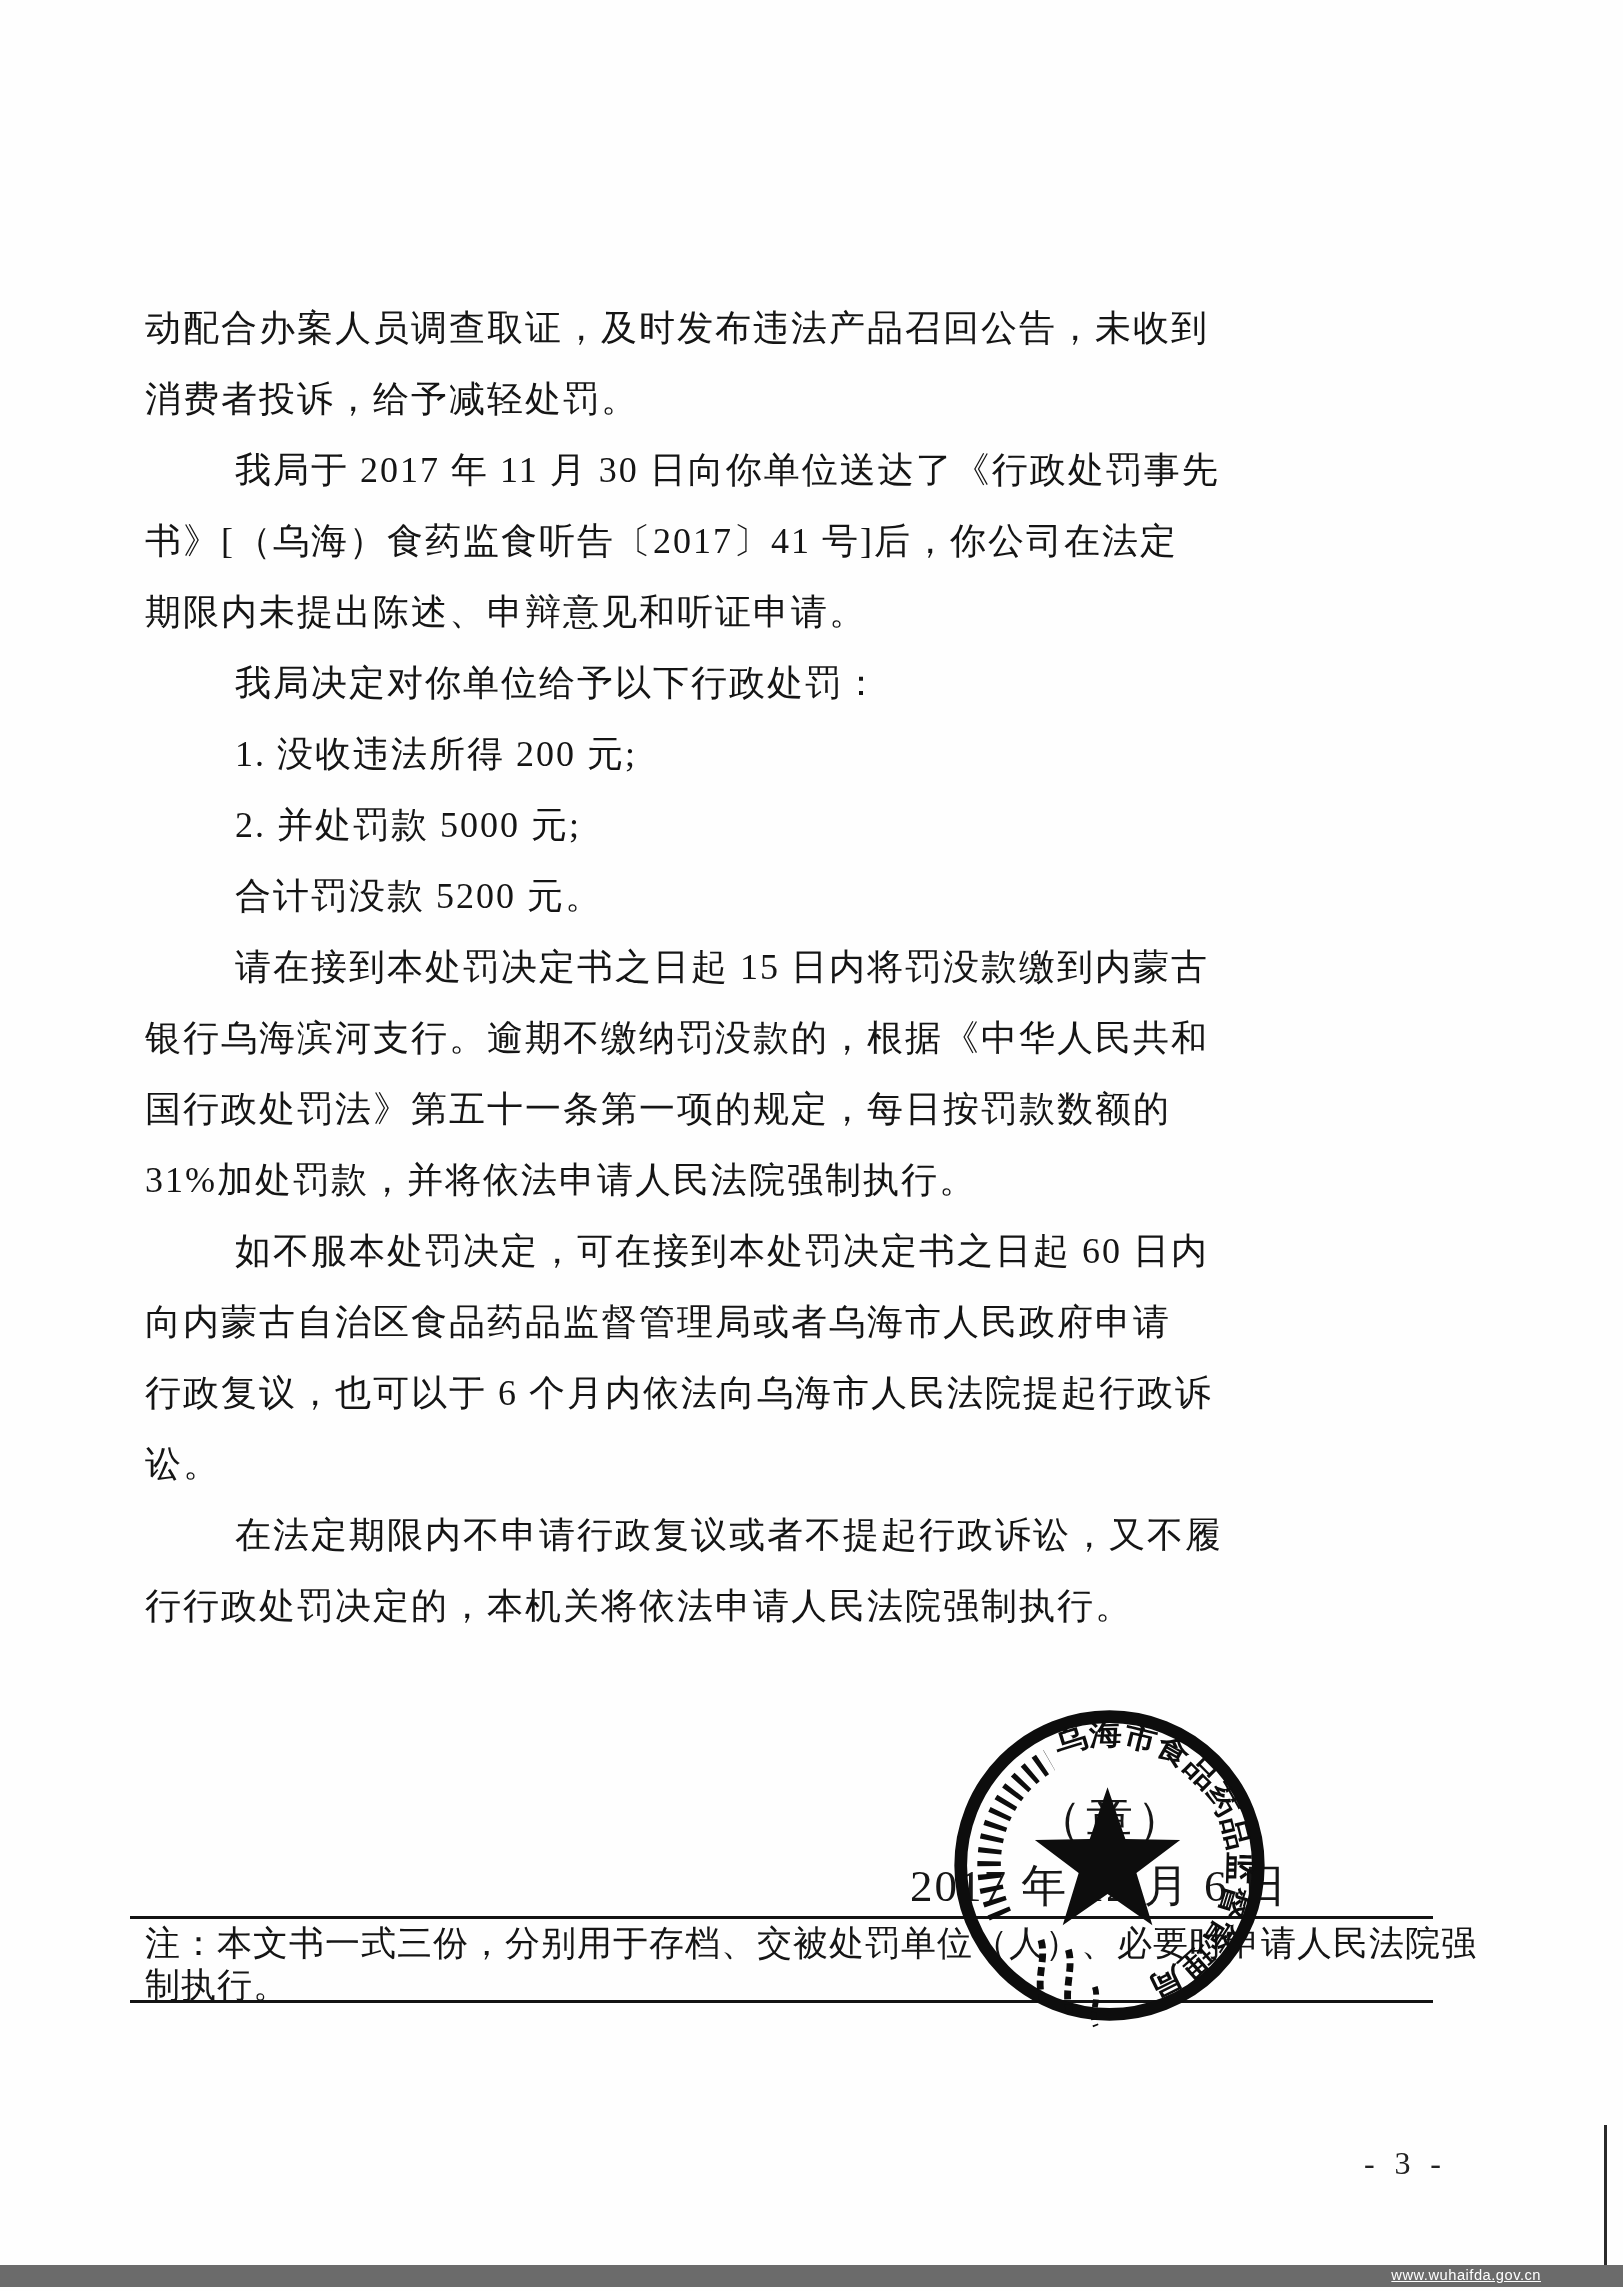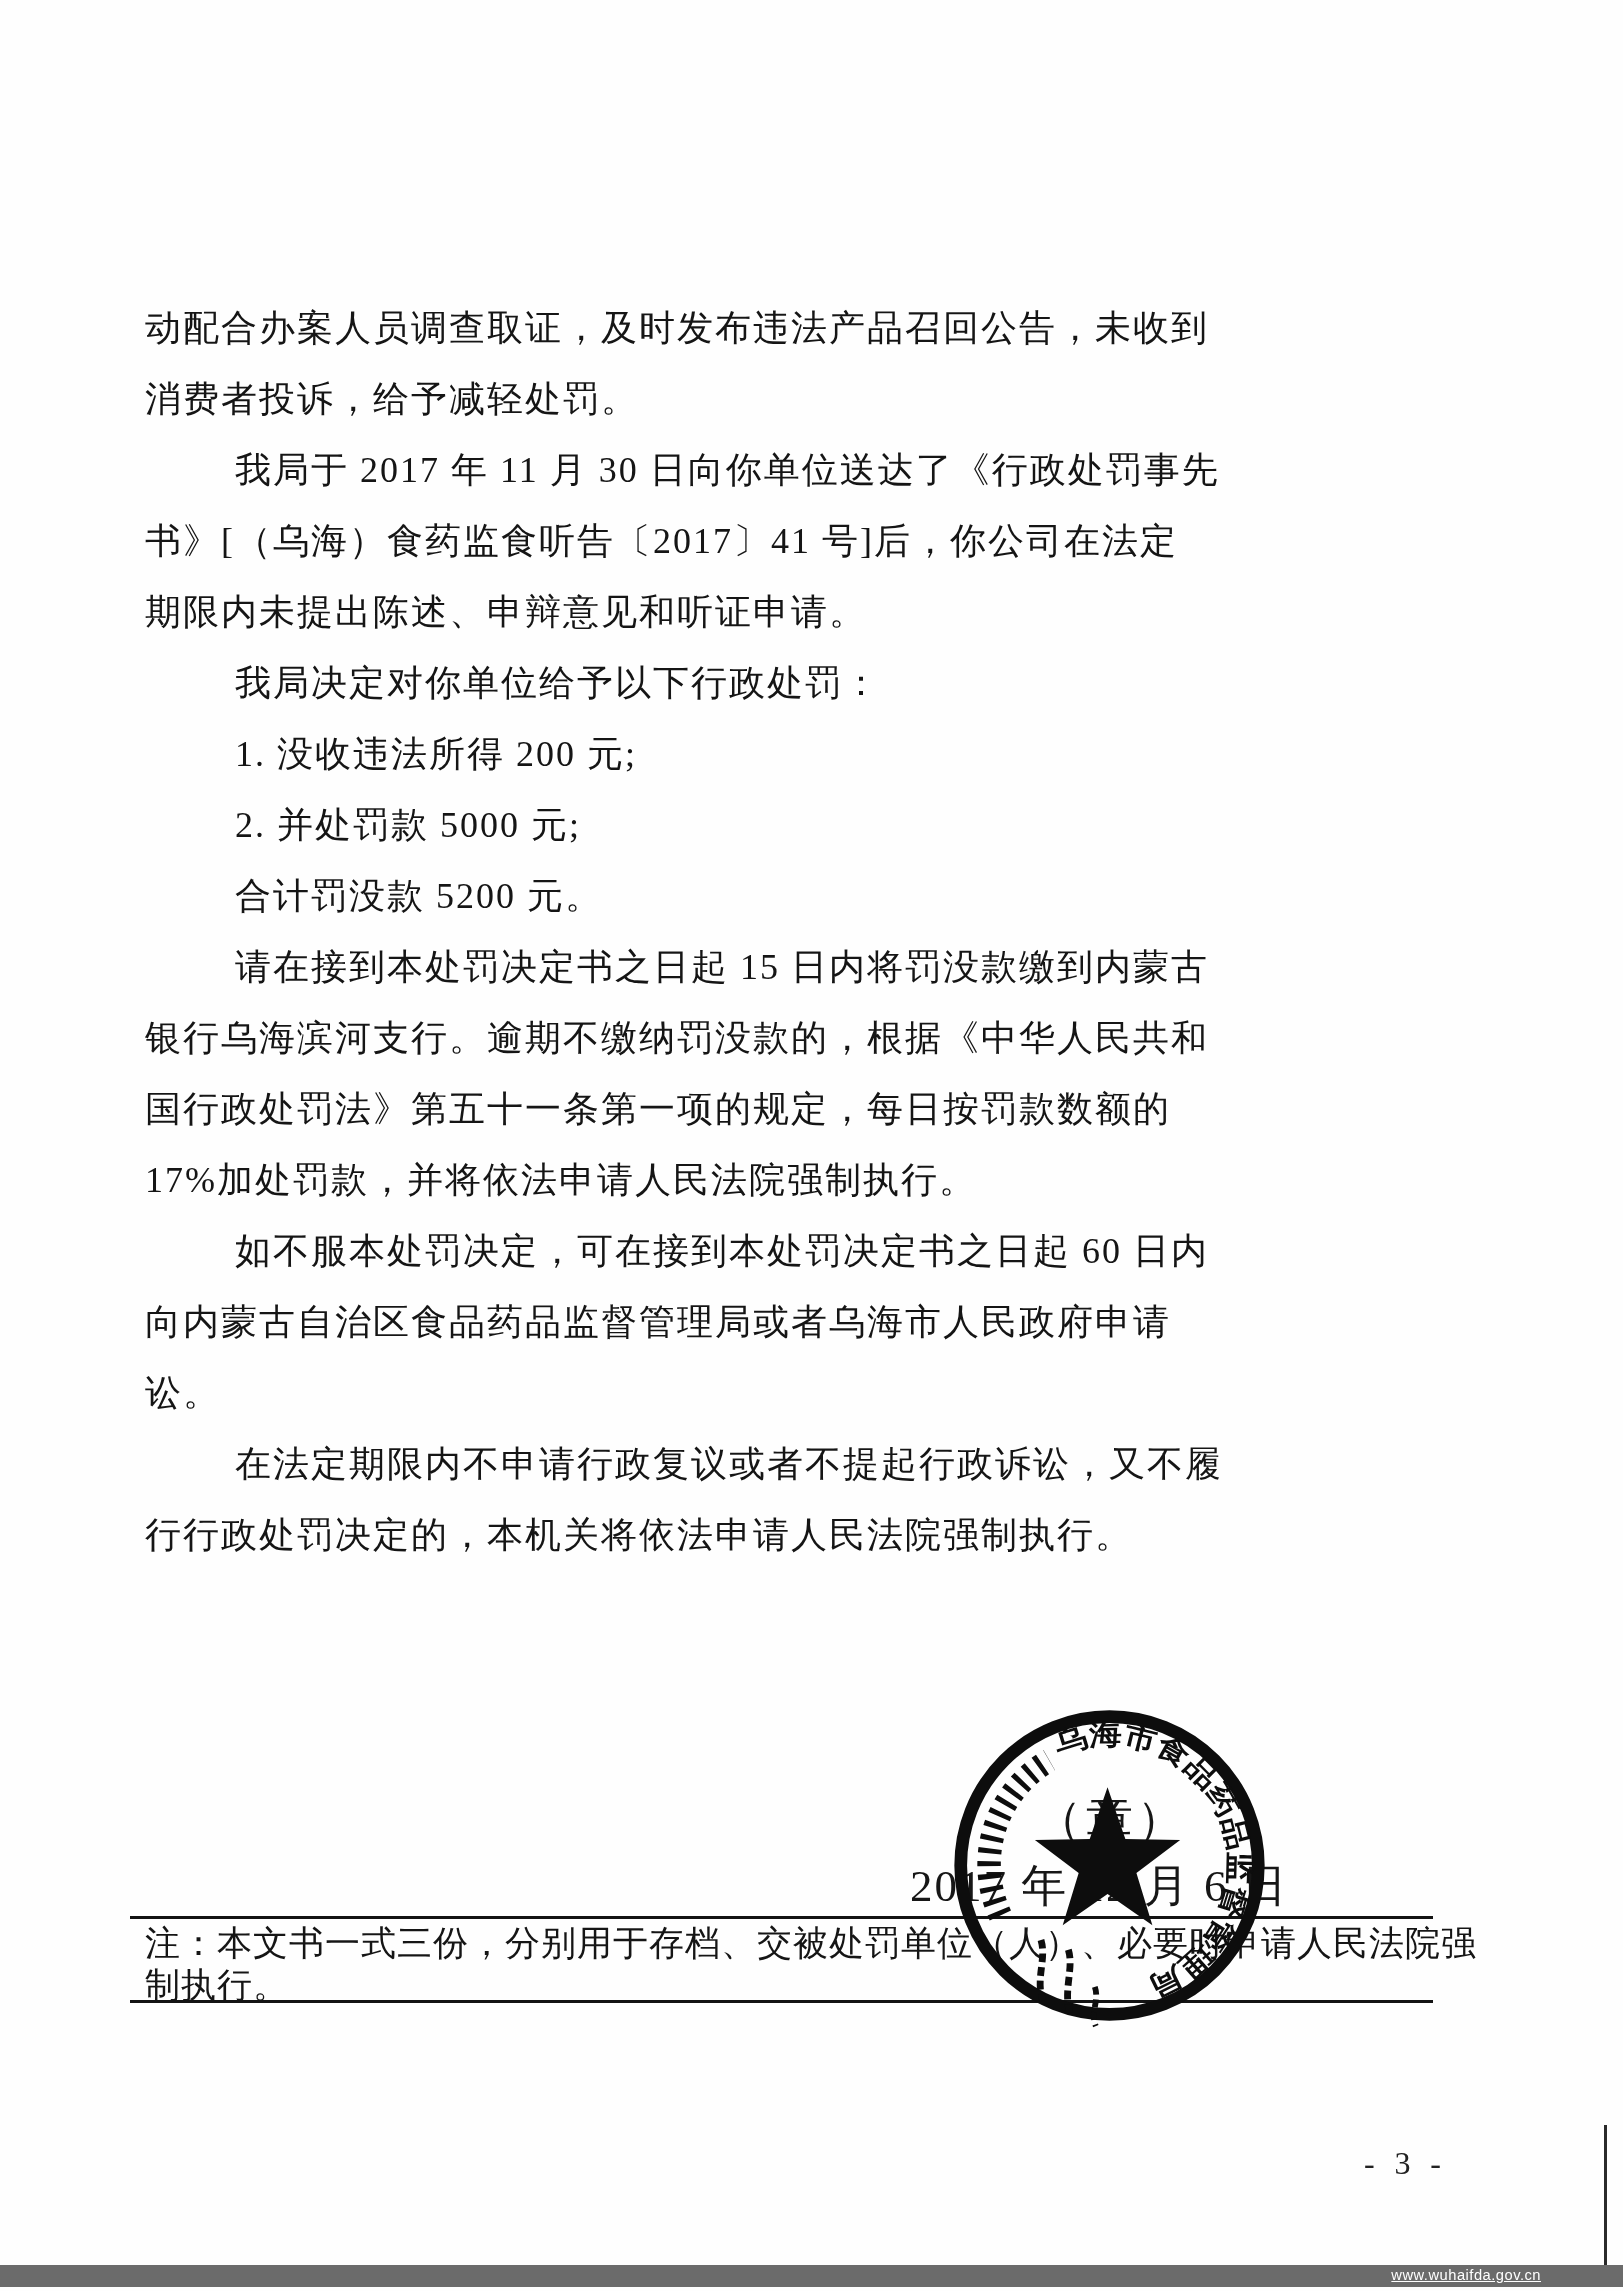--- a/index.html
+++ b/index.html
@@ -79,23 +79,24 @@
     <div class="line indent">我局于 2017 年 11 月 30 日向你单位送达了《行政处罚事先</div>
     <div class="line">书》[（乌海）食药监食听告〔2017〕41 号]后，你公司在法定</div>
     <div class="line">期限内未提出陈述、申辩意见和听证申请。</div>
     <div class="line indent">我局决定对你单位给予以下行政处罚：</div>
     <div class="line indent">1. 没收违法所得 200 元;</div>
     <div class="line indent">2. 并处罚款 5000 元;</div>
     <div class="line indent">合计罚没款 5200 元。</div>
     <div class="line indent">请在接到本处罚决定书之日起 15 日内将罚没款缴到内蒙古</div>
     <div class="line">银行乌海滨河支行。逾期不缴纳罚没款的，根据《中华人民共和</div>
     <div class="line">国行政处罚法》第五十一条第一项的规定，每日按罚款数额的</div>
-    <div class="line">17%加处罚款，并将依法申请人民法院强制执行。</div>
+    <div class="line">31%加处罚款，并将依法申请人民法院强制执行。</div>
     <div class="line indent">如不服本处罚决定，可在接到本处罚决定书之日起 60 日内</div>
     <div class="line">向内蒙古自治区食品药品监督管理局或者乌海市人民政府申请</div>
+    <div class="line">行政复议，也可以于 6 个月内依法向乌海市人民法院提起行政诉</div>
     <div class="line">讼。</div>
     <div class="line indent">在法定期限内不申请行政复议或者不提起行政诉讼，又不履</div>
     <div class="line">行行政处罚决定的，本机关将依法申请人民法院强制执行。</div>
   </div>
 
   <div class="seal-placeholder">（章）</div>
 
   <div class="issue-date">2017 年 12 月 6 日</div>
 
   <svg class="seal" viewBox="0 0 340 332" xmlns="http://www.w3.org/2000/svg" aria-hidden="true">

